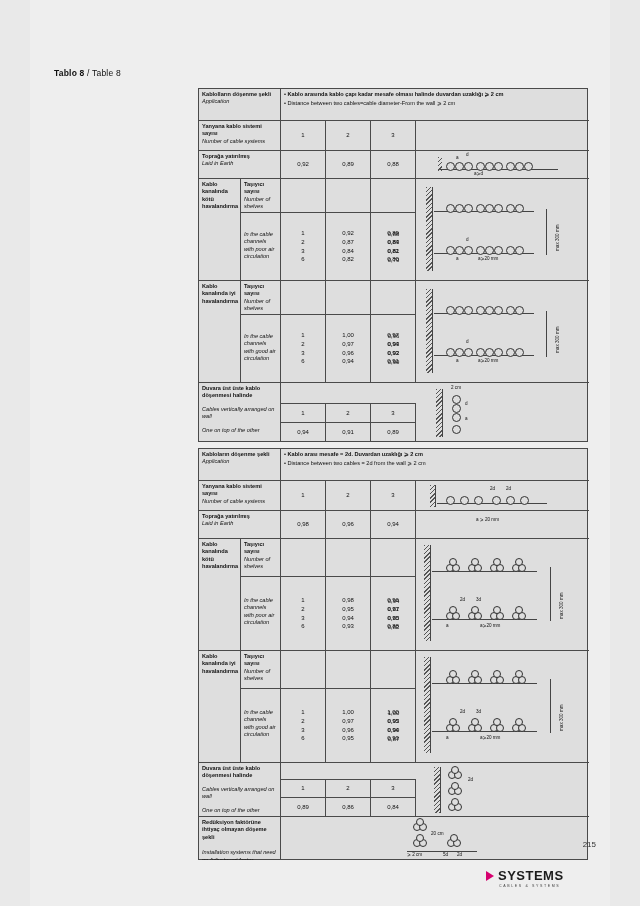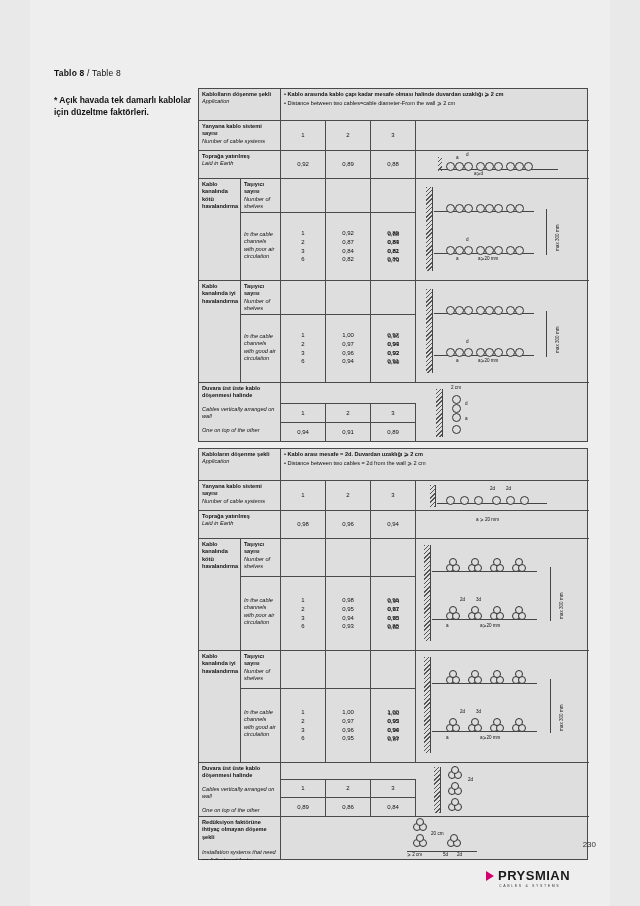--- a/index.html
+++ b/index.html
@@ -68,21 +68,20 @@
 <body>
 
 <div class="page">
 <div class="sheet">
 
   <div class="hdr">
     <span>Tablo 8</span><span class="norm"> / </span><span class="norm">Table 8</span>
   </div>
 
   <div class="leftnote">
-    <div class="l1">* Açık havada tek damarlı kablolar için düzeltme faktörleri.</div>
   </div>
 
   <div class="tbl" style="left:168px;top:88px;width:390px;height:354px;">
 
     <div class="cell bold" style="left:0;top:0;width:82px;height:32px;">
       <div>Kablolların döşenme şekli</div>
       <div class="ital" style="font-weight:normal">Application</div>
     </div>
     <div class="cell nr" style="left:82px;top:0;width:308px;height:32px;">
       <div class="bold">• Kablo arasında kablo çapı kadar mesafe olması halinde duvardan uzaklığı ⩾ 2 cm</div>
@@ -571,24 +570,24 @@
         <div class="circ" style="left:169px;top:17px;width:6px;height:6px;"></div>
         <div class="wallline" style="left:126px;top:34px;width:70px;height:1px;"></div>
         <span class="tinytxt" style="left:150px;top:14px;">20 cm</span>
         <span class="tinytxt" style="left:126px;top:35px;">⩾ 2 cm</span>
         <span class="tinytxt" style="left:162px;top:35px;">5d</span>
         <span class="tinytxt" style="left:176px;top:35px;">2d</span>
       </div>
     </div>
   </div>
 
-  <div class="pagenum">230</div>
+  <div class="pagenum">215</div>
 
   <div class="logo">
     <div style="display:flex;align-items:center;gap:4px;">
       <span class="tri"></span>
-      <span class="lname">PRYSMIAN</span>
+      <span class="lname">SYSTEMS</span>
     </div>
     <div class="lsub" style="margin-left:13px;">CABLES &amp; SYSTEMS</div>
   </div>
 
 </div>
 </div>
 
 </body></html>

